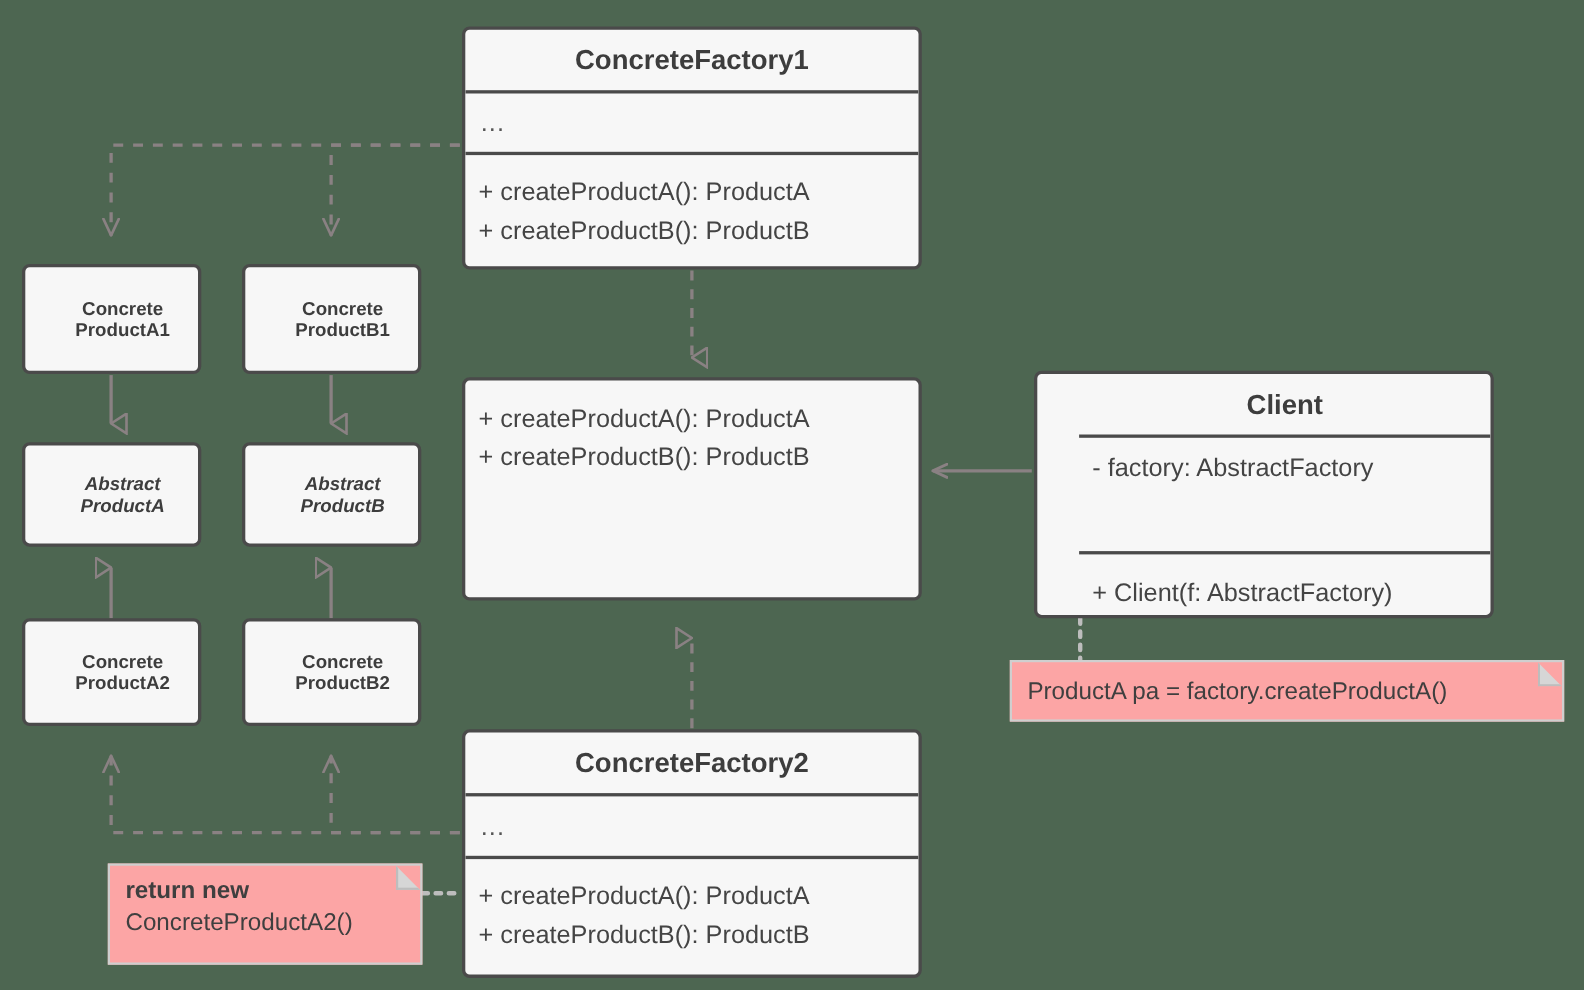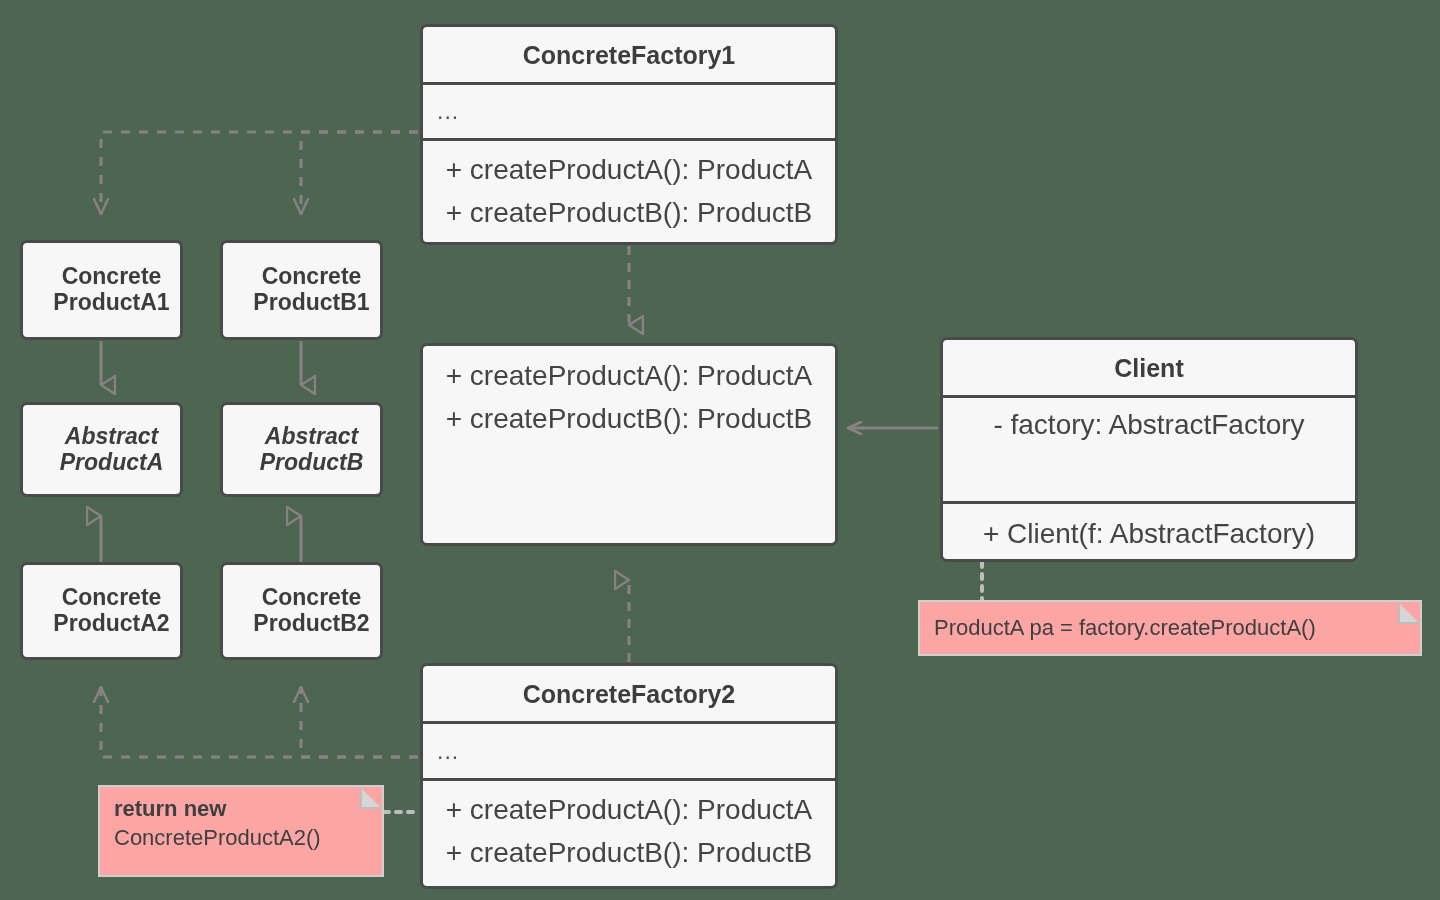--- a/index.html
+++ b/index.html
@@ -30,35 +30,35 @@
   }
   .uml .sec + .sec{border-top:3px solid #4a4a4a;}
   .uml .title{
     text-align:center;
     font-weight:bold;
     color:#3d3d3d;
     font-size:25px;
     line-height:1.12;
     padding:4px 8px;
   }
-  .uml .title.small{font-size:23px;padding-left:28px;}
+  .uml .title.small{font-size:17px;padding-left:28px;}
   .uml .title.ital{font-style:italic;}
   .stereo{
     display:block;
     font-weight:normal;
     font-size:23px;
     color:#505050;
     line-height:1.15;
   }
   .uml .members{
     padding:6px 12px;
     color:#444;
-    font-size:28px;
+    font-size:23px;
     line-height:1.52;
-    text-align:center;
+    text-align:left;
     white-space:nowrap;
   }
   .uml .members .row{display:block;}
   .uml .dots{
     padding:6px 14px;
     color:#555;
     font-size:23px;
     letter-spacing:1px;
   }
 
@@ -185,21 +185,21 @@
       <div class="dots">...</div>
     </div>
     <div class="sec" style="height:104px;">
       <div class="members">
         <span class="row">+ createProductA(): ProductA</span>
         <span class="row">+ createProductB(): ProductB</span>
       </div>
     </div>
   </div>
 
-  <div class="uml" style="left:940px;top:337px;width:418px;height:225px;">
+  <div class="uml" style="left:940px;top:337px;width:418px;height:225px;padding-left:38px;">
     <div class="sec" style="height:55px;">
       <div class="title">Client</div>
     </div>
     <div class="sec" style="height:58px;">
       <div class="members">
         <span class="row">- factory: AbstractFactory</span>
       </div>
     </div>
     <div class="sec" style="height:106px;margin-top:48px;">
       <div class="members">

